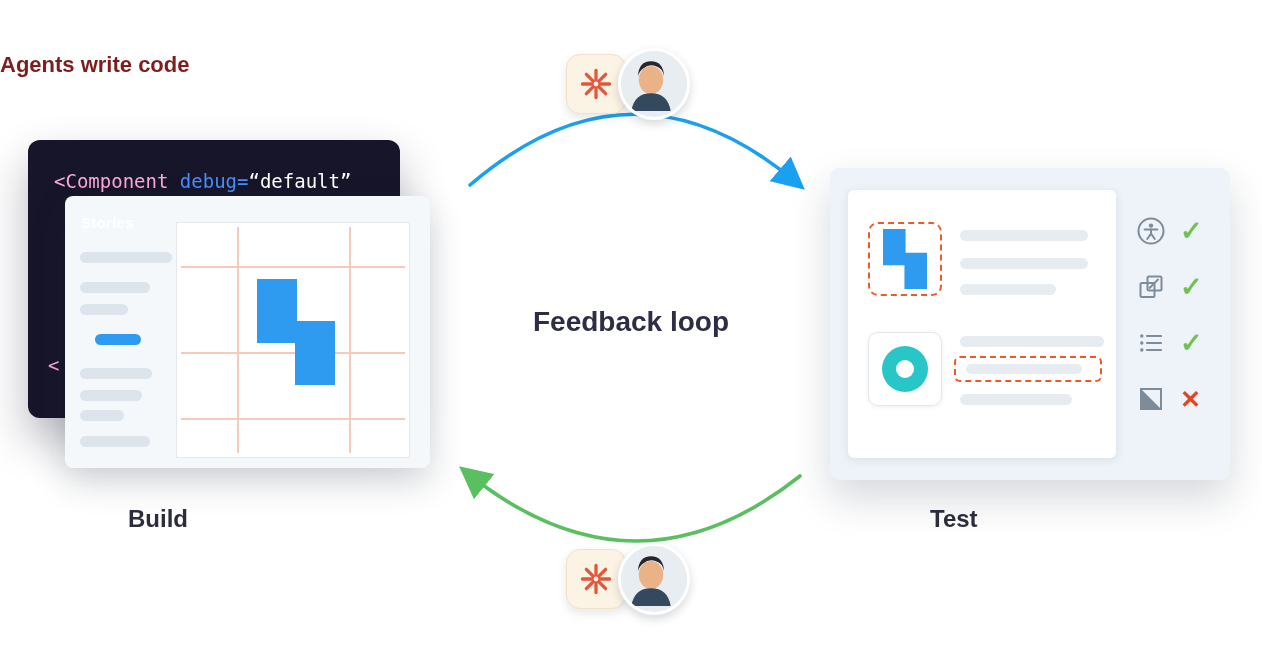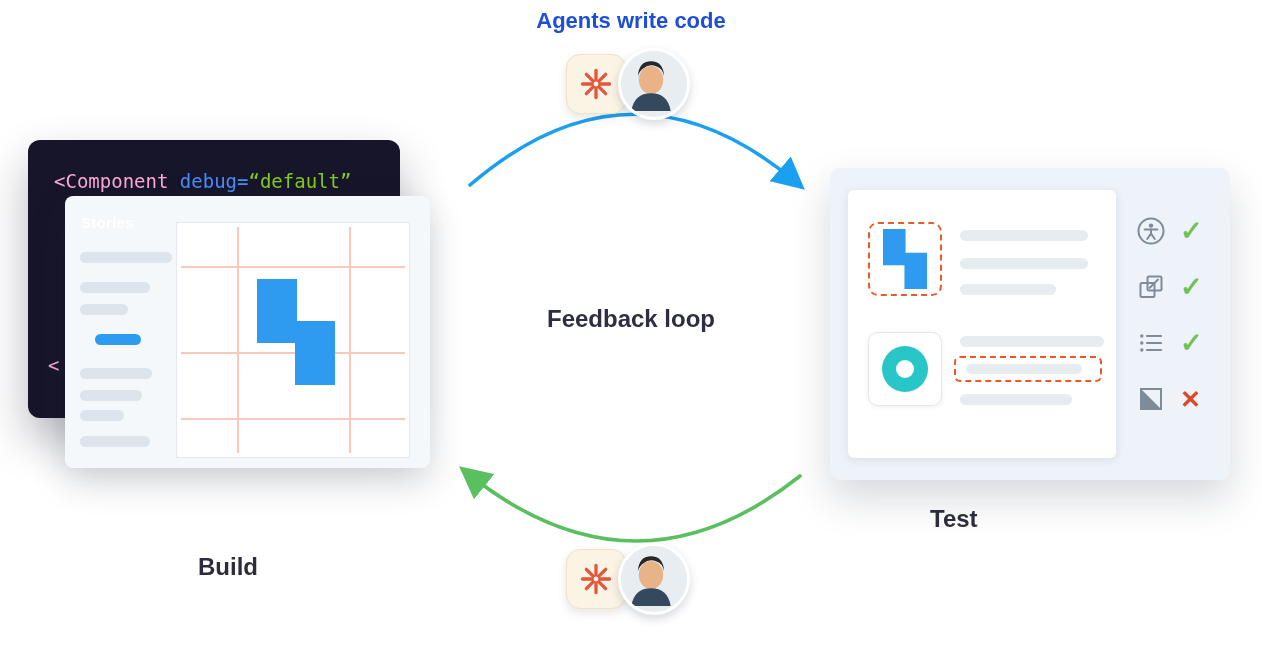--- a/index.html
+++ b/index.html
@@ -3,65 +3,65 @@
 <meta charset="utf-8">
 <style>
   html,body{margin:0;padding:0;background:#ffffff;}
   .stage{
     position:relative;width:1262px;height:656px;background:#ffffff;
     font-family:"Liberation Sans",sans-serif;overflow:hidden;color:#2e2e3f;
   }
   .arrows{position:absolute;left:0;top:0;width:1262px;height:656px;pointer-events:none;}
 
   
-  .flow-label{position:absolute;width:100%;text-align:center;font-size:22px;font-weight:700;color:#1d4ed8;}
+  .flow-label{position:absolute;width:100%;font-size:22px;font-weight:700;color:#7f1d1d;margin-top:44px;}
   .flow-label.top{top:8px;}
   .flow-label.bottom{top:618px;}
   .chip-group{position:absolute;display:flex;align-items:center;}
   .chip-group.top{left:566px;top:48px;}
   .chip-group.bottom{left:566px;top:543px;}
   .agent-chip{
     width:58px;height:58px;border-radius:14px;background:#fbf3e3;border:1px solid #f0e2c8;
     display:flex;align-items:center;justify-content:center;box-shadow:0 4px 10px rgba(60,50,30,.12);
   }
   .avatar{
     width:66px;height:66px;border-radius:50%;margin-left:-8px;border:3px solid #ffffff;
     box-shadow:0 4px 10px rgba(30,40,60,.18);overflow:hidden;background:#e8edf2;
   }
 
   
   .center-title{position:absolute;top:302px;width:100%;text-align:center;
-    font-size:24px;font-weight:800;color:#2d2d44;line-height:1.42;}
+    font-size:28px;font-weight:800;color:#2d2d44;line-height:1.42;}
 
   
   .code-card{
     position:absolute;left:28px;top:140px;width:372px;height:278px;box-sizing:border-box;
     background:#17152a;border-radius:12px;padding:30px 26px;
     box-shadow:0 22px 45px rgba(20,20,45,.30);
     font-family:"DejaVu Sans Mono",monospace;font-size:19px;
   }
   .code-line{white-space:pre;}
   .tok-pink{color:#f9a8d4;}
   .tok-blue{color:#4a8df8;}
-  .tok-white{color:#84cc16;}
+  .tok-white{color:#ffffff;}
   .code-partial{position:absolute;left:20px;top:214px;font-size:19px;}
 
   .build-panel{
     position:absolute;left:65px;top:196px;width:365px;height:272px;
     background:#f4f8fb;border-radius:8px;box-shadow:0 14px 34px rgba(30,40,60,.20);
   }
   .stories-title{position:absolute;left:16px;top:18px;color:#ffffff;font-weight:800;font-size:15px;letter-spacing:.3px;}
   .bar{position:absolute;left:15px;height:11px;border-radius:5.5px;background:#dde4eb;}
   .b1{top:56px;width:92px}.b2{top:86px;width:70px}.b3{top:108px;width:48px}
   .b4{top:138px;left:30px;width:46px;background:#2e9bf0;}
   .b5{top:172px;width:72px}.b6{top:194px;width:62px}.b7{top:214px;width:44px}.b8{top:240px;width:70px}
   .canvas{position:absolute;left:111px;top:26px;width:234px;height:236px;background:#ffffff;border:1px solid #e3e9ef;box-sizing:border-box;}
 
   .side-label{position:absolute;font-size:24px;font-weight:800;color:#2c2c3c;}
-  .side-label.build{left:128px;top:505px;width:200px;text-align:center;margin-top:48px;}
+  .side-label.build{left:128px;top:505px;width:200px;}
   .side-label.test{left:930px;top:505px;width:200px;}
 
   
   .test-card{
     position:absolute;left:830px;top:168px;width:400px;height:312px;
     background:#edf3f8;border-radius:10px;box-shadow:0 18px 40px rgba(30,40,60,.18);
   }
   .test-sheet{
     position:absolute;left:18px;top:22px;width:268px;height:268px;background:#ffffff;
     border-radius:6px;box-shadow:0 2px 10px rgba(40,50,70,.10);

